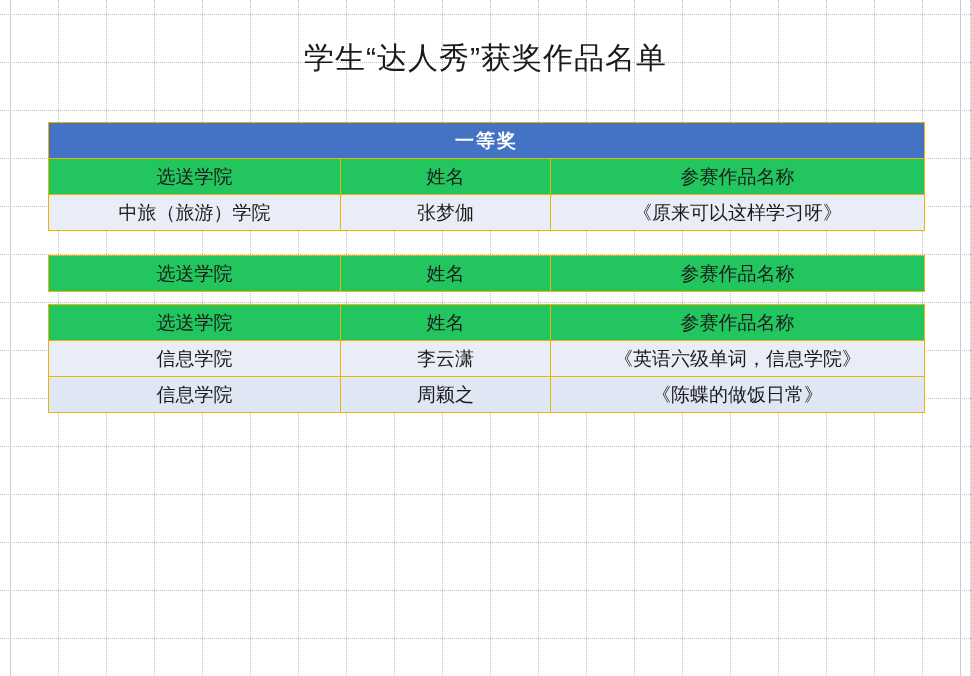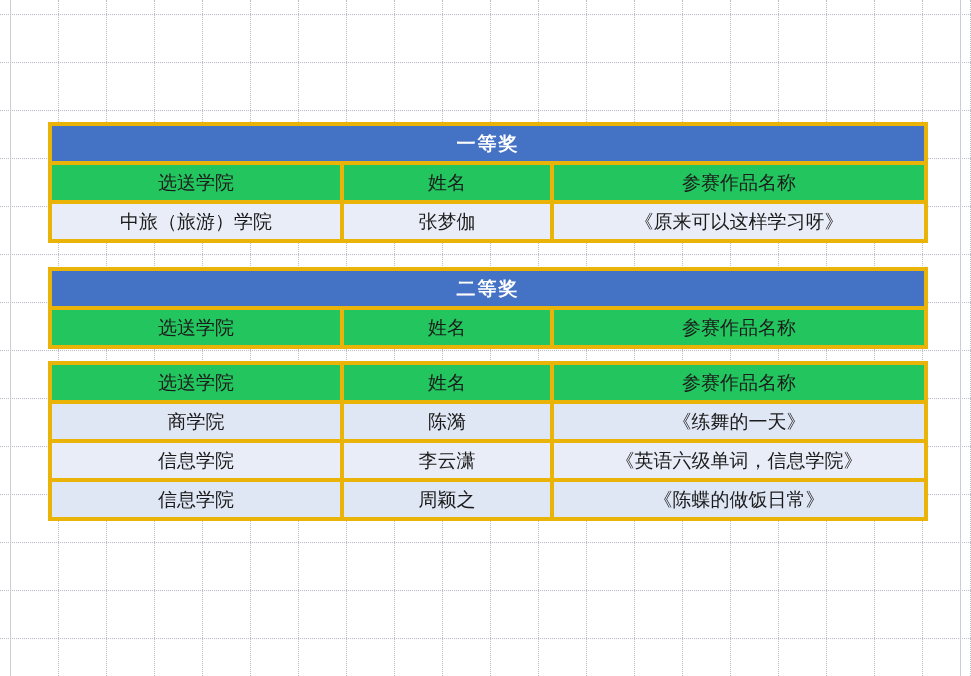--- a/index.html
+++ b/index.html
@@ -89,21 +89,21 @@
     width: 876px;
     table-layout: fixed;
     font-size: 19px;
     color: #1b1b1b;
   }
   table.award td {
     text-align: center;
     padding: 0;
     height: 35px;
     vertical-align: middle;
-    border: 4px solid #eab308;
+    border: 1px solid #eab308;
   }
   .award-band td {
     background: #4472c4;
     color: #ffffff;
     font-weight: bold;
     letter-spacing: 2px;
     height: 34px;
   }
   .head-row td {
     background: #22c55e;
@@ -167,20 +167,21 @@
       <div class="hline" style="top: 494px;"></div>
       <div class="hline" style="top: 542px;"></div>
       <div class="hline" style="top: 590px;"></div>
       <div class="hline" style="top: 638px;"></div>
     </div>
   <div class="page-border-left"></div>
   <div class="page-border-right"></div>
 
   <div class="content">
 
+    <div class="doc-title">学生“达人秀”获奖作品名单</div>
 
     <div class="tables">
 
       <table class="award">
         <colgroup>
             <col class="col-a">
             <col class="col-b">
             <col class="col-c">
           </colgroup>
         <tbody>
@@ -194,57 +195,49 @@
           </tr>
           <tr class="data-row">
             <td>中旅（旅游）学院</td>
             <td>张梦伽</td>
             <td>《原来可以这样学习呀》</td>
           </tr>
         </tbody>
       </table>
 
       <div class="spacer"></div>
-
-      <table class="award">
-        <colgroup>
-            <col class="col-a">
-            <col class="col-b">
-            <col class="col-c">
-          </colgroup>
-        <tbody>
-          <tr class="award-band">
-            <td colspan="3">二等奖</td>
-          </tr>
-          <tr class="head-row">
-            <td>选送学院</td>
-            <td>姓名</td>
-            <td>参赛作品名称</td>
-          </tr>
-        </tbody>
-      </table>
-
-      <div class="spacer-small"></div>
 
       <table class="award">
         <colgroup>
             <col class="col-a">
             <col class="col-b">
             <col class="col-c">
           </colgroup>
         <tbody>
           <tr class="head-row">
             <td>选送学院</td>
             <td>姓名</td>
             <td>参赛作品名称</td>
           </tr>
-          <tr class="data-row alt">
-            <td>商学院</td>
-            <td>陈漪</td>
-            <td>《练舞的一天》</td>
+        </tbody>
+      </table>
+
+      <div class="spacer-small"></div>
+
+      <table class="award">
+        <colgroup>
+            <col class="col-a">
+            <col class="col-b">
+            <col class="col-c">
+          </colgroup>
+        <tbody>
+          <tr class="head-row">
+            <td>选送学院</td>
+            <td>姓名</td>
+            <td>参赛作品名称</td>
           </tr>
           <tr class="data-row">
             <td>信息学院</td>
             <td>李云潇</td>
             <td>《英语六级单词，信息学院》</td>
           </tr>
           <tr class="data-row alt">
             <td>信息学院</td>
             <td>周颖之</td>
             <td>《陈蝶的做饭日常》</td>

